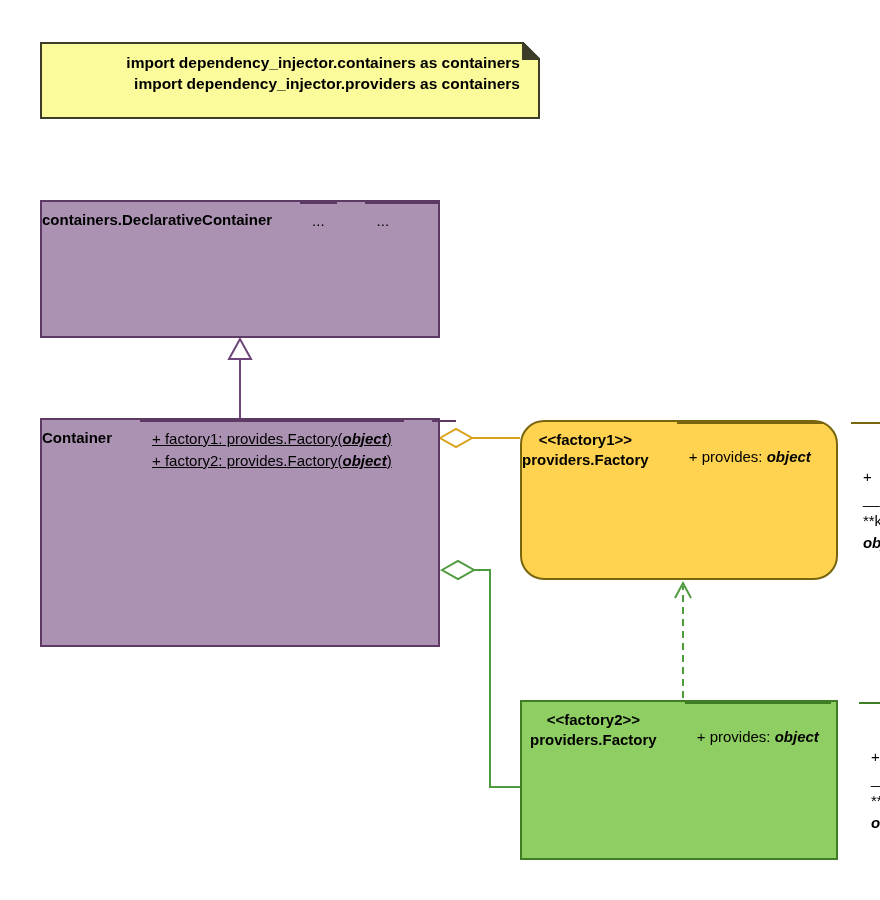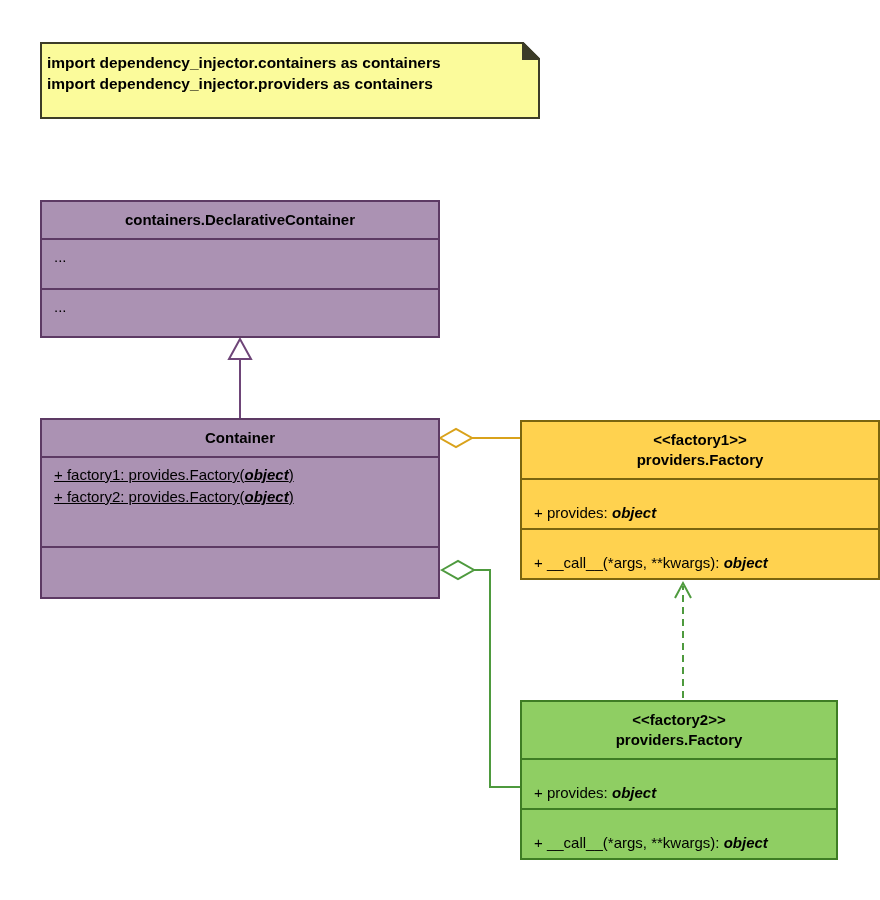--- a/index.html
+++ b/index.html
@@ -18,28 +18,30 @@
   }
   .connectors { position: absolute; left: 0; top: 0; }
 
   
   .note { position: absolute; left: 40px; top: 42px; width: 500px; height: 77px; }
   .note-bg { position: absolute; left: 0; top: 0; }
   .note-text {
     position: absolute; left: 7px; top: 10px; right: 20px;
     font-size: 15.5px; font-weight: bold; line-height: 21px;
     white-space: nowrap;
+    text-align: right;
   }
 
   
   .uml-class {
     position: absolute;
     border: 2px solid;
-    display: flex; flex-direction: column;
+    display: flex; 
     font-size: 15px;
+    gap: 28px;
   }
   .uml-class.purple { background: #AB92B3; border-color: #5D3A64; }
   .uml-class.yellow { background: #FFD24F; border-color: #7A650F; }
   .uml-class.green  { background: #8FCE63; border-color: #3E7D24; }
 
   .uml-title {
     font-weight: bold; text-align: center;
     display: flex; flex-direction: column; justify-content: center;
     line-height: 20px;
     flex: 0 0 auto;
@@ -93,48 +95,48 @@
   <div class="uml-class purple" style="left:40px; top:200px; width:400px; height:138px;">
     <div class="uml-title" style="height:36px;">containers.DeclarativeContainer</div>
     <div class="uml-section" style="height:50px;">
       <span>...</span>
     </div>
     <div class="uml-section grow">
       <span>...</span>
     </div>
   </div>
 
-  <div class="uml-class purple" style="left:40px; top:418px; width:400px; height:181px;">
+  <div class="uml-class purple" style="left:40px; top:418px; width:400px; height:229px;">
     <div class="uml-title" style="height:36px;">Container</div>
     <div class="uml-section" style="height:90px;">
       <div class="attr">
         <span>+ factory1: provides.Factory(</span><span class="bold">object</span><span>)</span>
       </div>
       <div class="attr">
         <span>+ factory2: provides.Factory(</span><span class="bold">object</span><span>)</span>
       </div>
     </div>
     <div class="uml-section grow"></div>
   </div>
 
-  <div class="uml-class yellow" style="left:520px; top:420px; width:360px; height:160px;">
+  <div class="uml-class yellow" style="left:520px; top:420px; width:318px; height:160px;border-radius:24px;">
     <div class="uml-title" style="height:56px;">
       <div>&lt;&lt;factory1&gt;&gt;</div>
       <div>providers.Factory</div>
     </div>
     <div class="uml-section centered" style="height:50px;">
       <span><span>+ provides: </span><span class="bold">object</span></span>
     </div>
     <div class="uml-section centered grow">
       <span><span>+ __call__(*args, **kwargs): </span><span class="bold">object</span></span>
     </div>
   </div>
 
   <div class="uml-class green" style="left:520px; top:700px; width:318px; height:160px;">
-    <div class="uml-title" style="height:56px;">
+    <div class="uml-title" style="height:56px;margin-left:8px;">
       <div>&lt;&lt;factory2&gt;&gt;</div>
       <div>providers.Factory</div>
     </div>
     <div class="uml-section centered" style="height:50px;">
       <span><span>+ provides: </span><span class="bold">object</span></span>
     </div>
     <div class="uml-section centered grow">
       <span><span>+ __call__(*args, **kwargs): </span><span class="bold">object</span></span>
     </div>
   </div>

